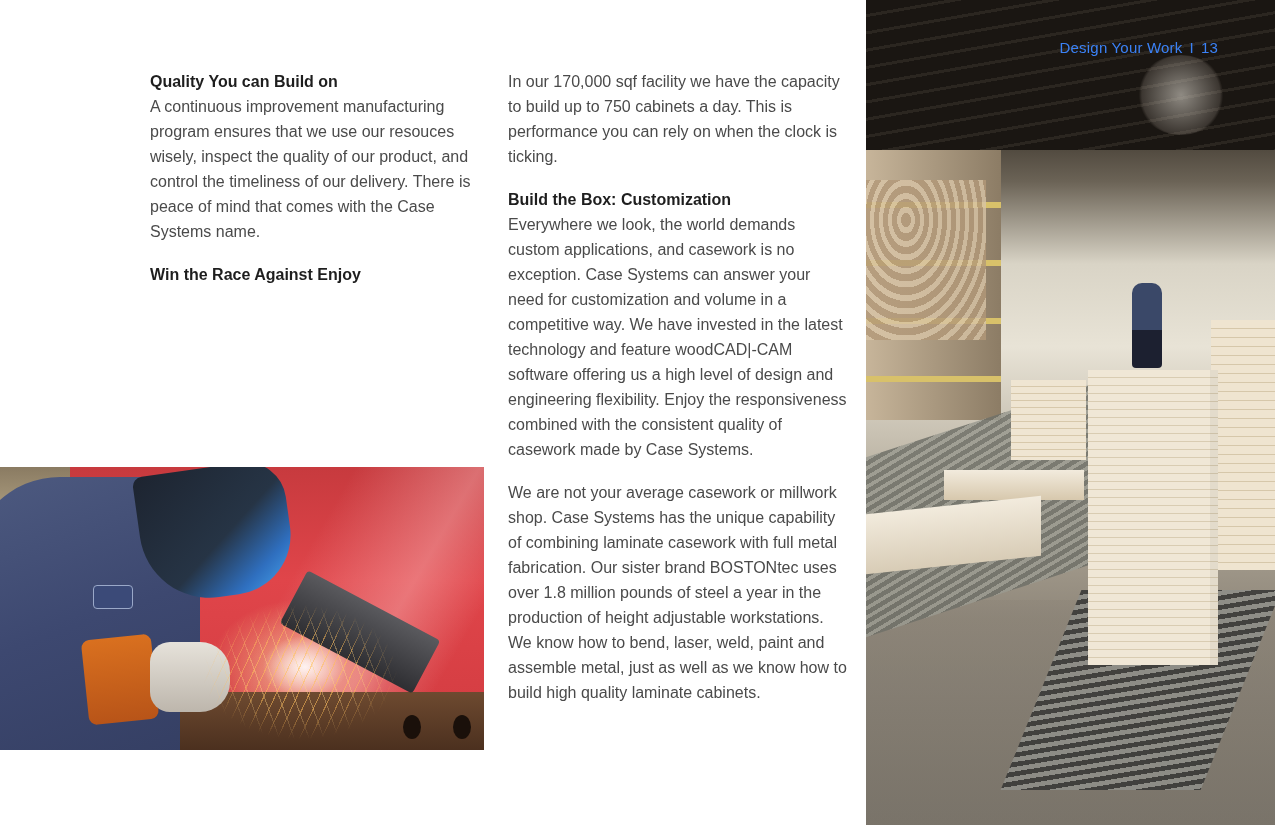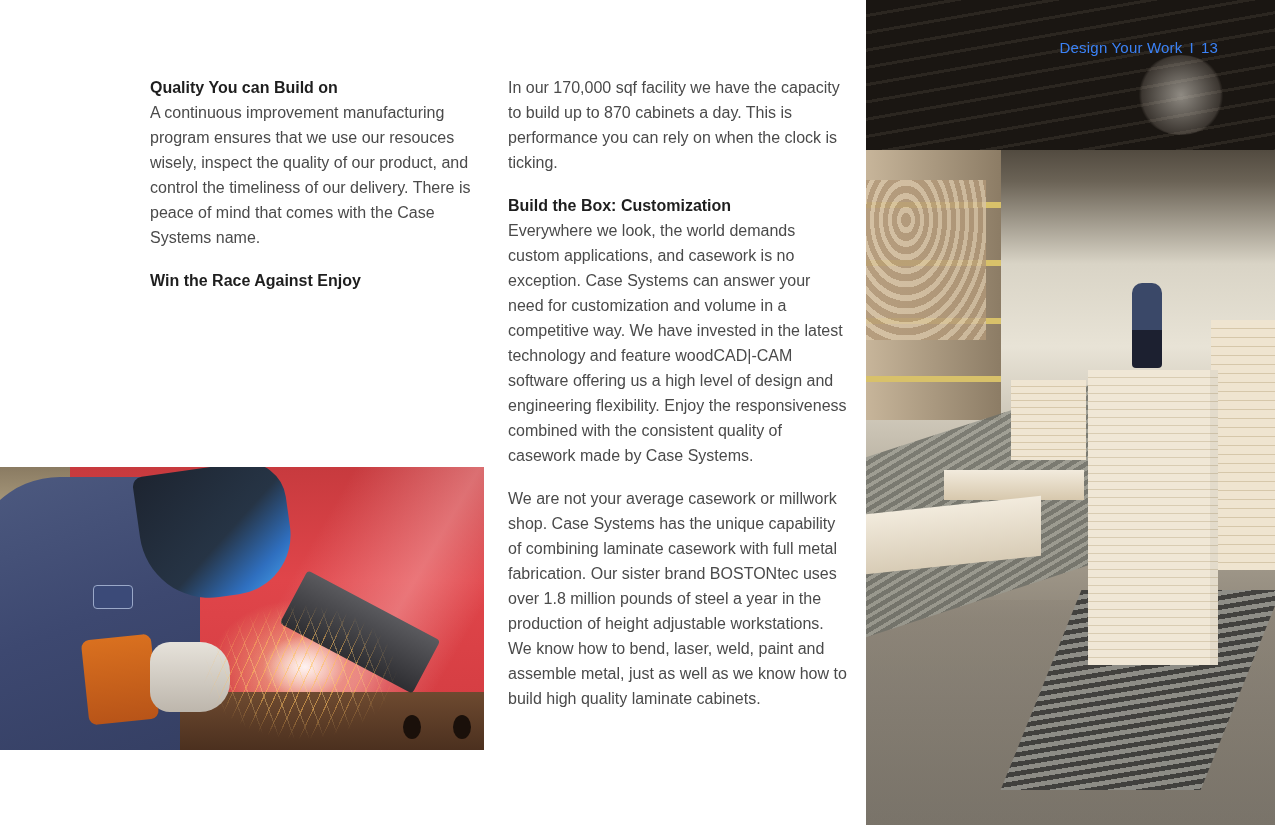--- a/index.html
+++ b/index.html
@@ -6,21 +6,20 @@
     body {
       width: 1275px; height: 825px; position: relative; overflow: hidden;
       background: #ffffff;
       font-family: "Liberation Sans", "DejaVu Sans", sans-serif;
     }
     .col {
       position: absolute;
       color: #4a4a4a;
       font-size: 16px;
       line-height: 25px;
-      margin-top: 6px;
     }
     .col-left { left: 150px; top: 69px; width: 330px; }
     .col-mid { left: 508px; top: 69px; width: 340px; }
     .section { margin: 0 0 18px 0; }
     .section h3 {
       margin: 0; font-size: 16px; line-height: 25px; font-weight: bold;
       color: #1e1e1e;
     }
     .section p { margin: 0; }
 
@@ -179,21 +178,21 @@
     <h3>Quality You can Build on</h3>
     <p>A continuous improvement manufacturing program ensures that we use our resouces wisely, inspect the quality of our product, and control the timeliness of our delivery. There is peace of mind that comes with the Case Systems name.</p>
   </div>
   <div class="section">
     <h3>Win the Race Against Enjoy</h3>
   </div>
 </div>
 
 <div class="col col-mid">
   <div class="section">
-    <p>In our 170,000 sqf facility we have the capacity to build up to 870 cabinets a day. This is performance you can rely on when the clock is ticking.</p>
+    <p>In our 170,000 sqf facility we have the capacity to build up to 750 cabinets a day. This is performance you can rely on when the clock is ticking.</p>
   </div>
   <div class="section">
     <h3>Build the Box: Customization</h3>
     <p>Everywhere we look, the world demands custom applications, and casework is no exception. Case Systems can answer your need for customization and volume in a competitive way. We have invested in the latest technology and feature woodCAD|-CAM software offering us a high level of design and engineering flexibility. Enjoy the responsiveness combined with the consistent quality of casework made by Case Systems.</p>
   </div>
   <div class="section">
     <p>We are not your average casework or millwork shop. Case Systems has the unique capability of combining laminate casework with full metal fabrication. Our sister brand BOSTONtec uses over 1.8 million pounds of steel a year in the production of height adjustable workstations. We know how to bend, laser, weld, paint and assemble metal, just as well as we know how to build high quality laminate cabinets.</p>
   </div>
 </div>
 

